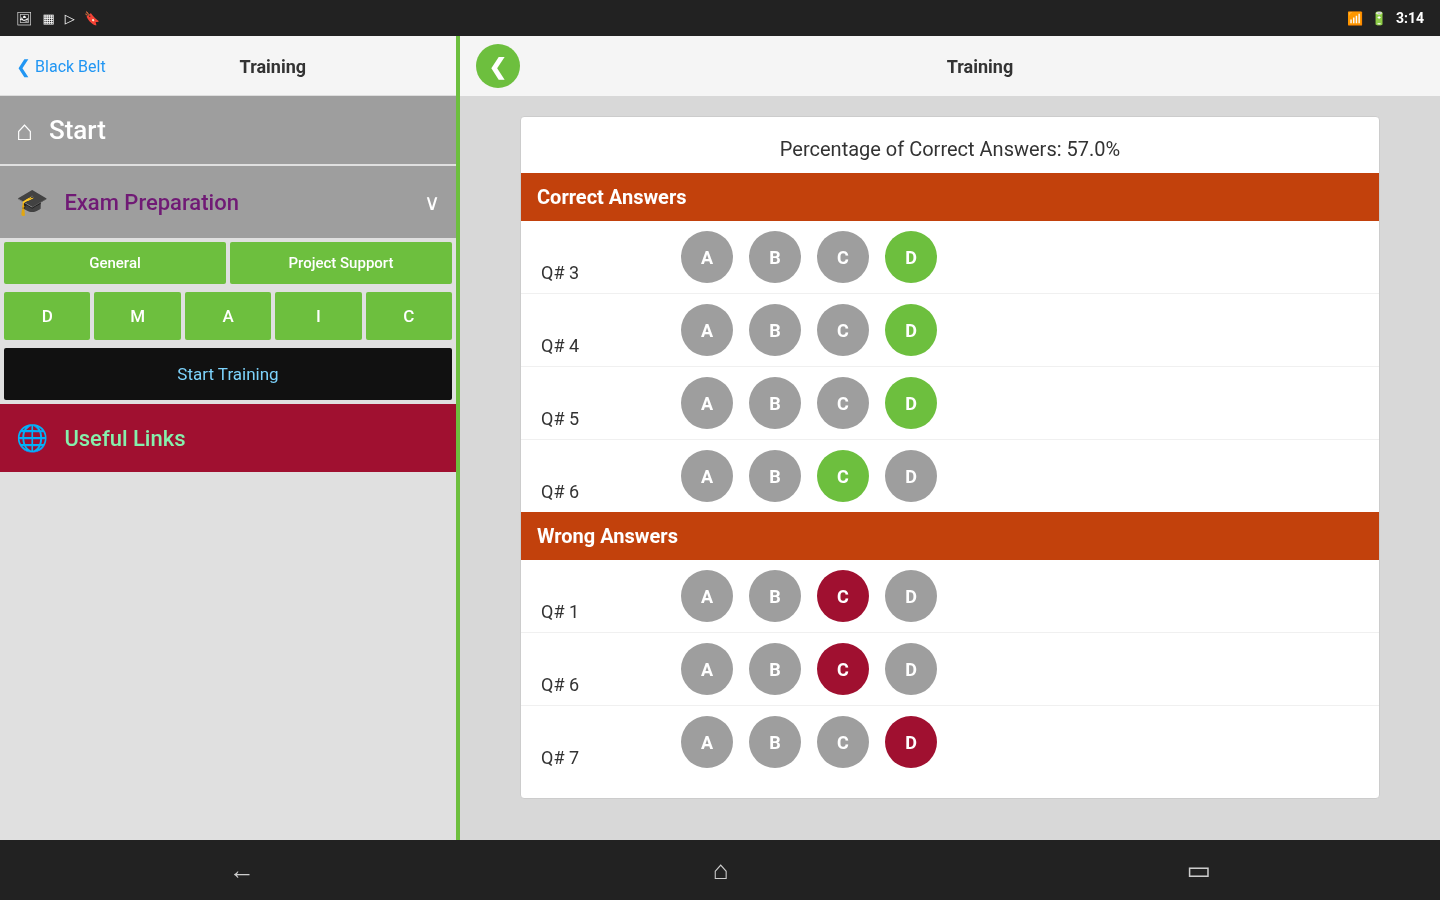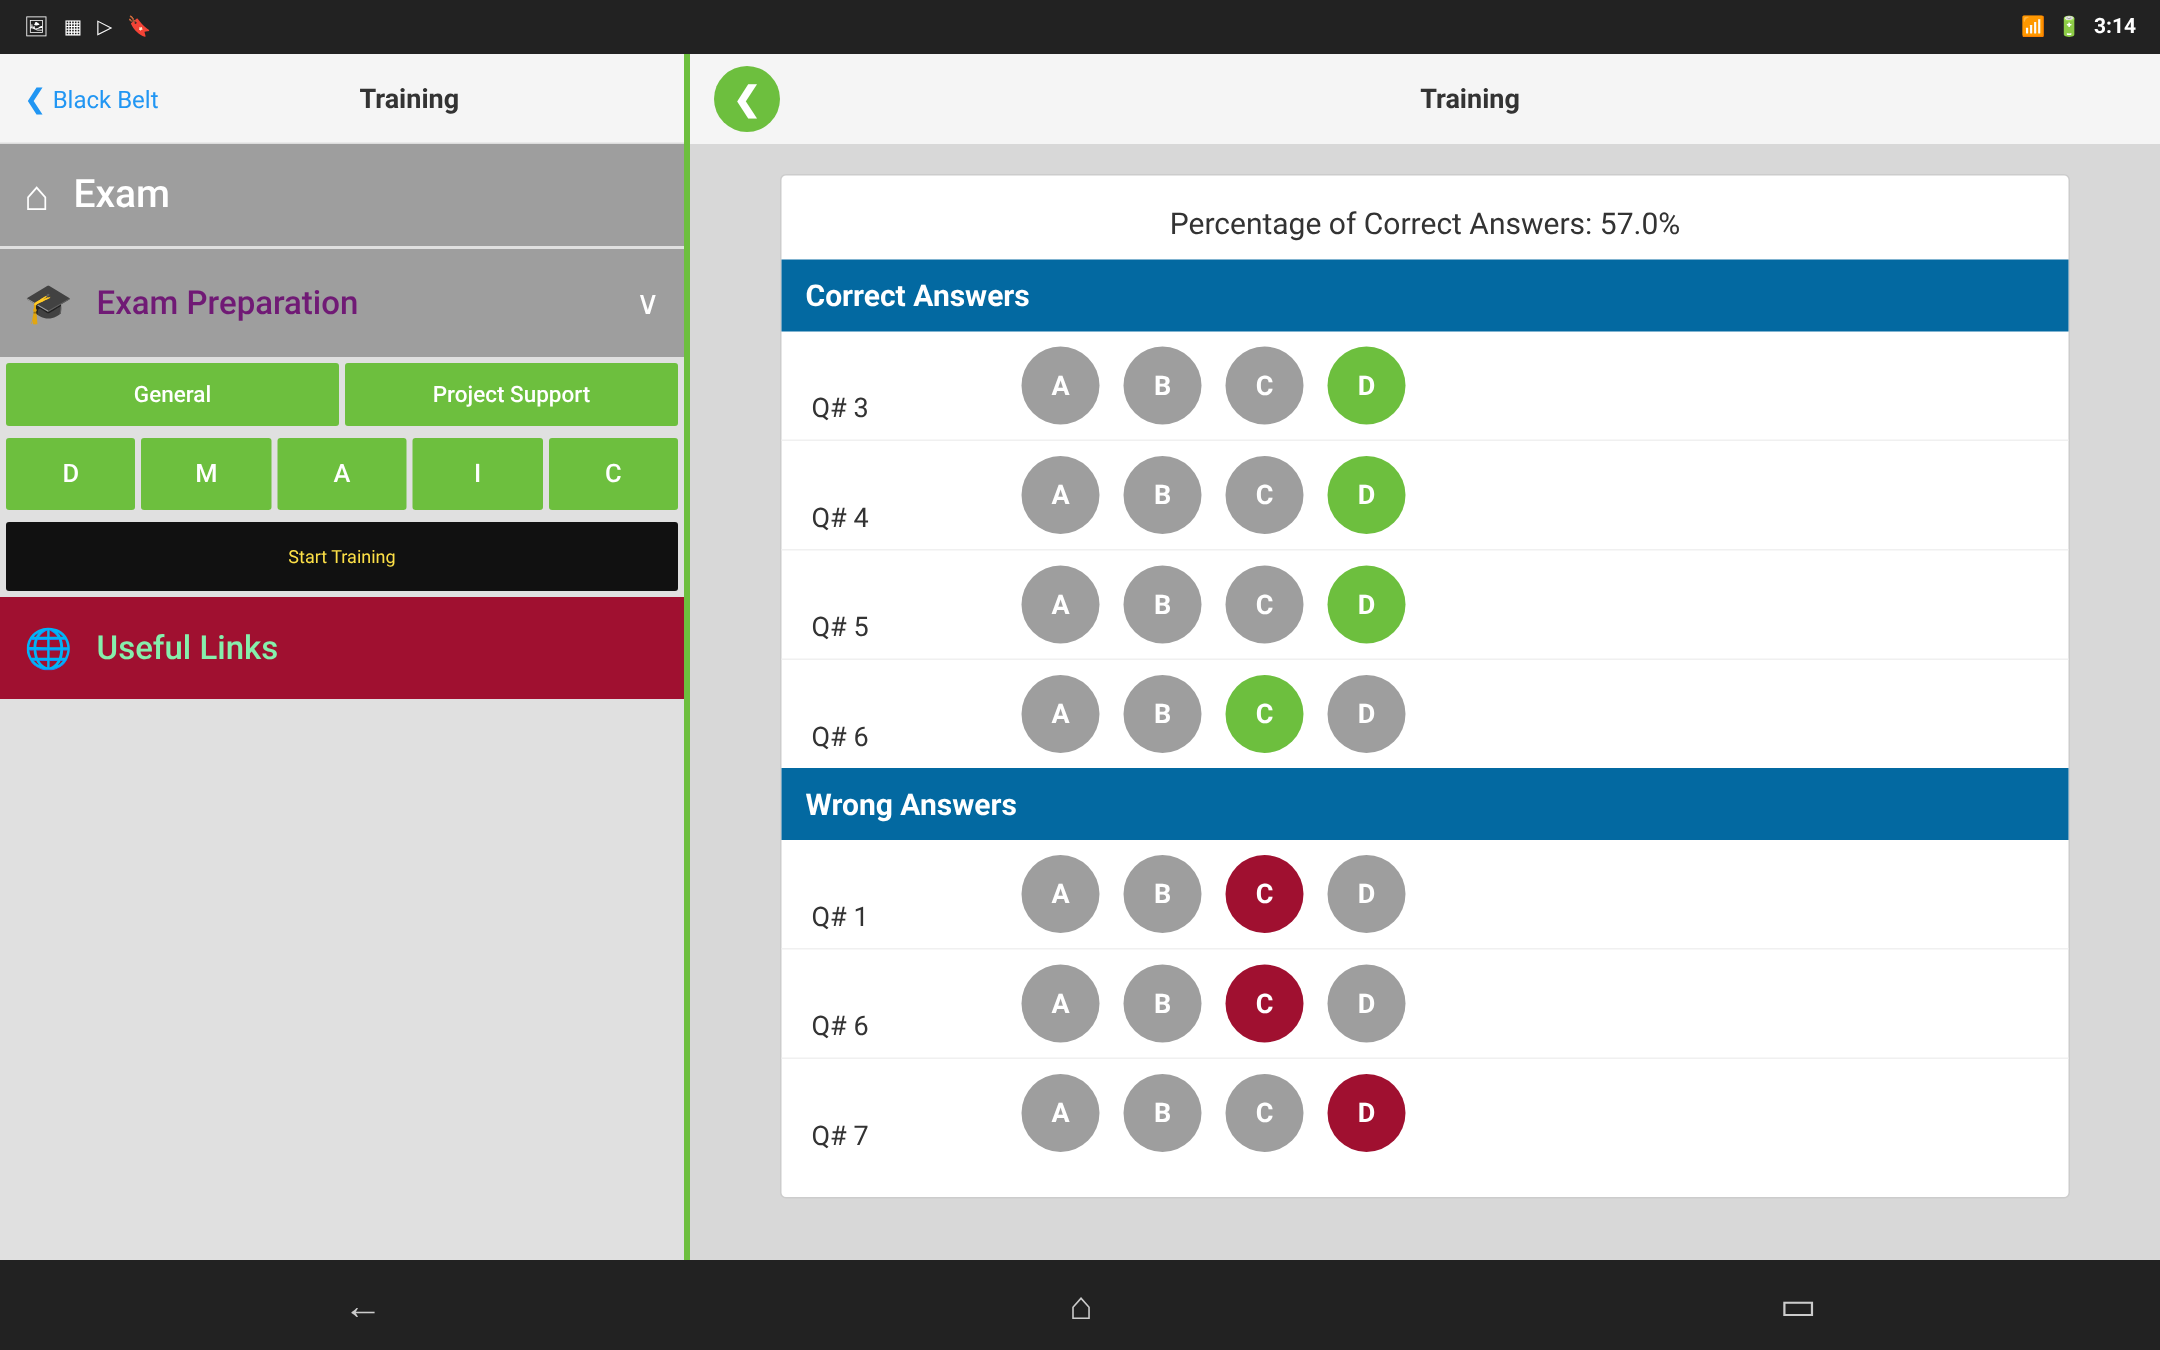--- a/index.html
+++ b/index.html
@@ -215,22 +215,22 @@
       padding: 14px 8px;
       text-align: center;
       cursor: pointer;
       border-radius: 2px;
       font-weight: 500;
     }
 
     
     .start-training-btn {
       background: #111;
-      color: #fde047;
-      font-size: 12px;
+      color: #7dd3fc;
+      font-size: 17px;
       padding: 16px;
       text-align: center;
       cursor: pointer;
       margin: 4px;
       border-radius: 2px;
     }
 
     
     .useful-links-row {
       background: #a01030;
@@ -271,21 +271,21 @@
 
     .percentage-header {
       text-align: center;
       padding: 20px 0 12px;
       font-size: 20px;
       color: #333;
     }
 
     
     .section-header {
-      background: #0369a1;
+      background: #c2410c;
       padding: 12px 16px;
       font-size: 20px;
       font-weight: bold;
       color: #fff;
     }
 
     
     .answer-row {
       display: flex;
       align-items: flex-end;
@@ -368,21 +368,21 @@
       <span class="panel-title">Training</span>
     </div>
   </div>
 
   <div id="content">
 
     <div id="sidebar">
 
       <div class="sidebar-start">
         <span class="home-icon">⌂</span>
-        <span class="start-label">Exam</span>
+        <span class="start-label">Start</span>
       </div>
 
       <div class="sidebar-exam">
         <span class="exam-icon">🎓</span>
         <span class="exam-label">Exam Preparation</span>
         <span class="chevron">∨</span>
       </div>
 
       <div class="submenu-row">
         <div class="submenu-btn">

